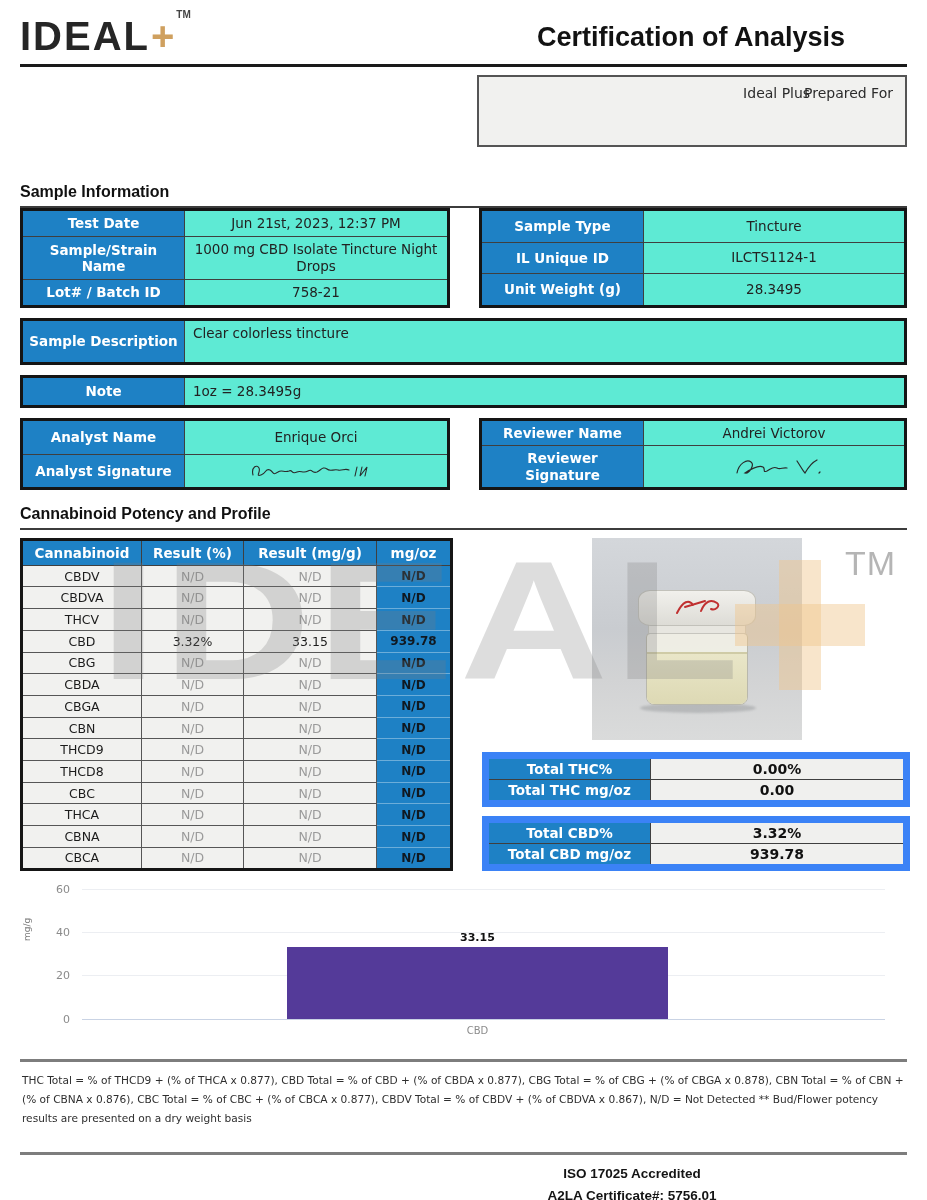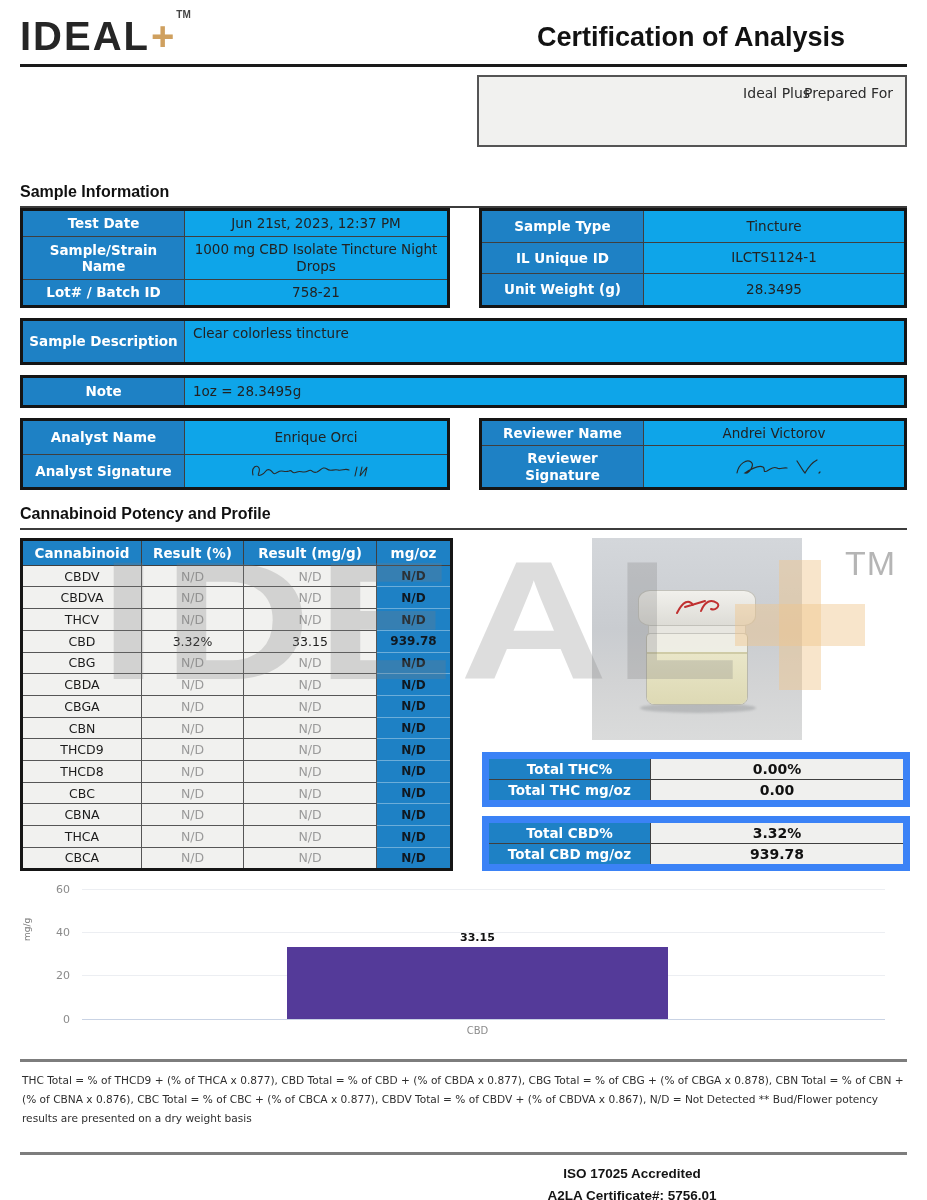--- a/index.html
+++ b/index.html
@@ -22,21 +22,21 @@
   .sec-h { font-size:16px; font-weight:700; color:#111; font-family:"Liberation Sans",sans-serif; }
   .sec-h.first { margin-top:36px; }
   .sec-rule { height:2px; background:#3c3c3c; margin-top:5px; }
 
   
   .two-col { display:flex; justify-content:space-between; }
   table.info { border-collapse:collapse; border:3px solid #151515; table-layout:fixed; }
   table.info.w430 { width:430px; }
   table.info.w428 { width:428px; }
   table.info th { background:#1e81c5; color:#fff; font-size:13.5px; font-weight:700; padding:4px 6px; border:1px solid #3f3f3f; line-height:1.2; text-align:center; }
-  table.info td { background:#0ea5e9; font-size:13.5px; color:#222; padding:4px 8px; border:1px solid #3f3f3f; text-align:center; line-height:1.25; }
+  table.info td { background:#5eead4; font-size:13.5px; color:#222; padding:4px 8px; border:1px solid #3f3f3f; text-align:center; line-height:1.25; }
   table.info .lab { width:163px; }
   table.info td.left { text-align:left; vertical-align:top; }
   .mt10 { margin-top:10px; }
   .sig-cell svg { display:block; margin:0 auto; }
 
   
   .potency-row { display:flex; margin-top:8px; position:relative; }
   table.pot { border-collapse:collapse; border:3px solid #151515; width:430px; table-layout:fixed; }
   table.pot th { background:#1e81c5; color:#fff; font-size:13.5px; font-weight:700; padding:4px 2px; border:1px solid #3f3f3f; text-align:center; }
   table.pot td { font-size:12.5px; color:#1c1c1c; text-align:center; padding:1px 2px; border:1px solid #565656; background:#f1f1ef; height:19px; }
@@ -284,28 +284,28 @@
           </tr>
 
           <tr>
             <td>CBC</td>
             <td class="nd">N/D</td>
             <td class="nd">N/D</td>
             <td class="mgoz">N/D</td>
           </tr>
 
           <tr>
+            <td>THCA</td>
+            <td class="nd">N/D</td>
+            <td class="nd">N/D</td>
+            <td class="mgoz">N/D</td>
+          </tr>
+
+          <tr>
             <td>CBNA</td>
-            <td class="nd">N/D</td>
-            <td class="nd">N/D</td>
-            <td class="mgoz">N/D</td>
-          </tr>
-
-          <tr>
-            <td>THCA</td>
             <td class="nd">N/D</td>
             <td class="nd">N/D</td>
             <td class="mgoz">N/D</td>
           </tr>
 
           <tr>
             <td>CBCA</td>
             <td class="nd">N/D</td>
             <td class="nd">N/D</td>
             <td class="mgoz">N/D</td>

